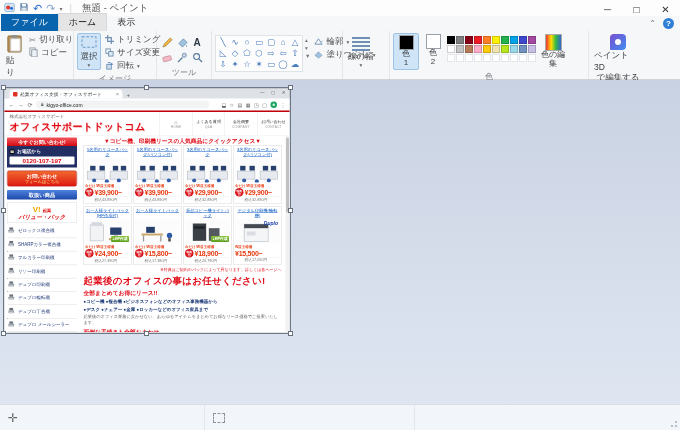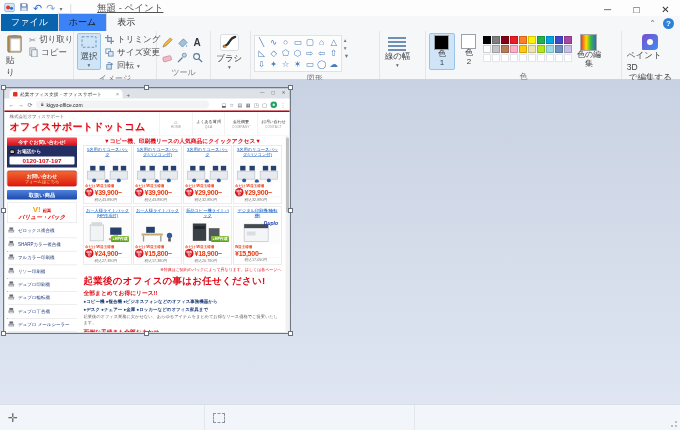--- a/index.html
+++ b/index.html
@@ -7,30 +7,30 @@
   .win{position:relative;width:680px;height:430px;background:#f6f7f8;}
 
   
   .titlebar{position:absolute;top:0;left:0;right:0;height:16px;background:#fdfdfd;
     display:flex;align-items:center;font-size:9.5px;color:#444;}
   .qat{display:flex;align-items:center;gap:4px;padding-left:4px;}
   .qat .g{font-size:11px;line-height:11px;}
   .undo-g{color:#2b6cd4;} .redo-g{color:#8aa8d0;}
   .qat .dd{font-size:6px;color:#777;}
   .qsep{color:#d8d8d8;font-size:10px;margin:0 3px;}
-  .wtitle{margin-left:18px;color:#535353;text-decoration:underline;}
+  .wtitle{margin-left:3px;color:#535353;}
   .winbtns{position:absolute;right:0;top:0;display:flex;}
   .wbtn{width:29px;height:18px;display:flex;align-items:center;justify-content:center;
     font-size:10px;color:#333;}
   
   .tabrow{position:absolute;top:16px;left:0;right:0;height:15px;background:#f6f7f8;
     display:flex;align-items:flex-end;font-size:9px;}
   .tab{padding:2px 10px 2px;color:#333;}
   .tab.file{background:#0a64ad;color:#fff;margin-left:1px;}
-  .tab.active{background:#3b82f6;border:1px solid #d5d9de;border-bottom:none;color:#1d1d1d;}
+  .tab.active{background:#e5e5e5;border:1px solid #d5d9de;border-bottom:none;color:#1d1d1d;}
   .ribmini{position:absolute;right:6px;top:2px;display:flex;align-items:center;gap:7px;}
   .collapse-g{font-size:8px;color:#777;}
   .helpdot{width:11px;height:11px;border-radius:50%;background:#2f7fd6;color:#fff;
     font-size:8px;font-weight:bold;display:flex;align-items:center;justify-content:center;}
 
   
   .ribbon{position:absolute;top:31px;left:0;right:0;height:48px;background:#f6f7f8;
     border-bottom:1px solid #cfd4da;display:flex;align-items:stretch;padding:0 1px;}
   .rgroup{display:flex;flex-direction:column;border-right:1px solid #e4e7ea;padding:2px 3px 0;}
   .gbody{display:flex;gap:2px;flex:1;align-items:flex-start;}
@@ -337,36 +337,20 @@
             <svg class="ic" width="11" height="11" viewBox="0 0 12 12">
                 <circle cx="5" cy="5" r="3.2" fill="none" stroke="#5b7a9d" stroke-width="1.2"></circle>
                 <path d="M7.5 7.5L11 11" stroke="#5b7a9d" stroke-width="1.5"></path>
               </svg>
           </div>
         </div>
       </div>
       <div class="glabel">ツール</div>
     </div>
 
-    <div class="rgroup" style="width:33px;">
-      <div class="gbody">
-        <div class="bigbtn">
-          <span class="ic">
-            <svg width="19" height="17" viewBox="0 0 20 18">
-                <rect x="0.5" y="0.5" width="19" height="17" rx="2" fill="#fff" stroke="#d7dbe0"></rect>
-                <path d="M4 13q4-1 6-5t6-5" fill="none" stroke="#2f2f2f" stroke-width="2.4" stroke-linecap="round"></path>
-                <path d="M3 14q2.5 1.5 4 0q-1-2.5-3-2z" fill="#e8842c"></path>
-              </svg>
-          </span>
-          <span>ブラシ</span>
-          <span class="dd">▾</span>
-        </div>
-      </div>
-      <div class="glabel"></div>
-    </div>
 
     <div class="rgroup" style="width:124px;">
       <div class="gbody">
         <div class="shwrap">
           <div class="shgrid" id="shapes-grid">
               <span>╲</span>
               <span>∿</span>
               <span>○</span>
               <span>▭</span>
               <span>▢</span>
@@ -385,23 +369,43 @@
               <span>✶</span>
               <span>▭</span>
               <span>◯</span>
               <span>☁</span>
             </div>
           <div class="sharrows">
             <span>▴</span>
             <span>▾</span>
             <span>▼</span>
           </div>
+          <div class="scol" style="padding-top:3px;">
+            <div class="srow">
+              <span class="ic">
+                <svg width="9" height="9" viewBox="0 0 10 10">
+                    <path d="M1 8l4-6 4 6z" fill="none" stroke="#6f8fb3"></path>
+                    <path d="M6 7l3-3 1 1-3 3z" fill="#b7cbdf"></path>
+                  </svg>
+              </span>
+              <span>輪郭</span>
+                <span class="dd">▾</span>
+            </div>
+            <div class="srow">
+              <span class="ic">
+                <svg width="9" height="9" viewBox="0 0 10 10">
+                    <path d="M1 6l4-4 4 4-4 3z" fill="#9ec2e0" stroke="#6f8fb3" stroke-width=".6"></path>
+                  </svg>
+              </span>
+              <span>塗りつぶし</span>
+                <span class="dd">▾</span>
+            </div>
+          </div>
         </div>
       </div>
-      <div class="glabel">図形</div>
     </div>
 
     <div class="rgroup" style="width:40px;">
       <div class="gbody">
         <div class="bigbtn">
           <span class="lwicon"></span>
           <span>線の幅</span>
           <span class="dd">▾</span>
         </div>
       </div>

